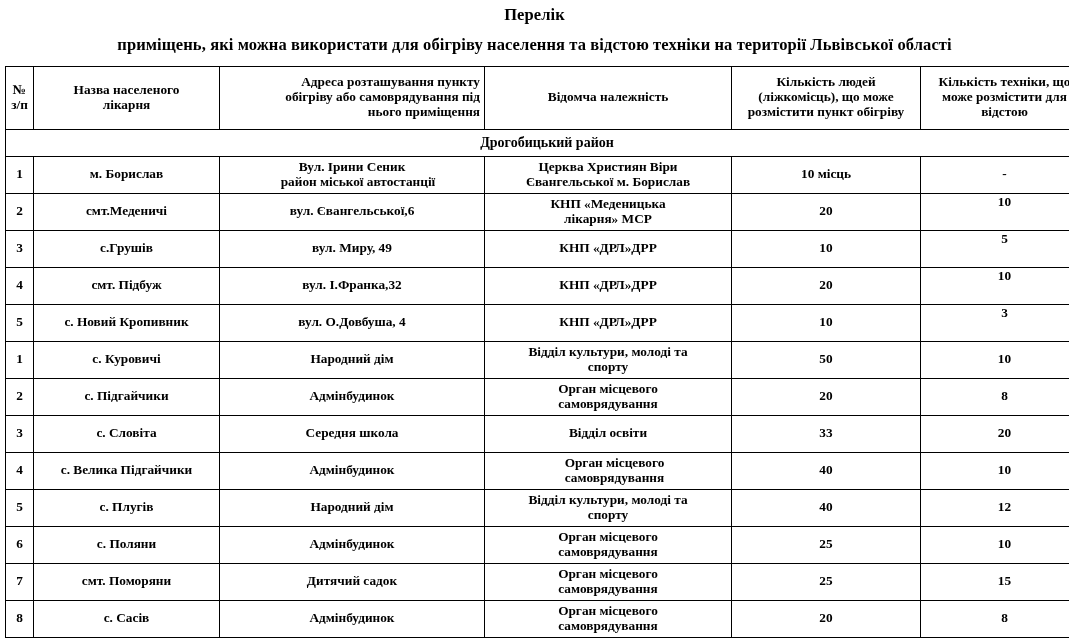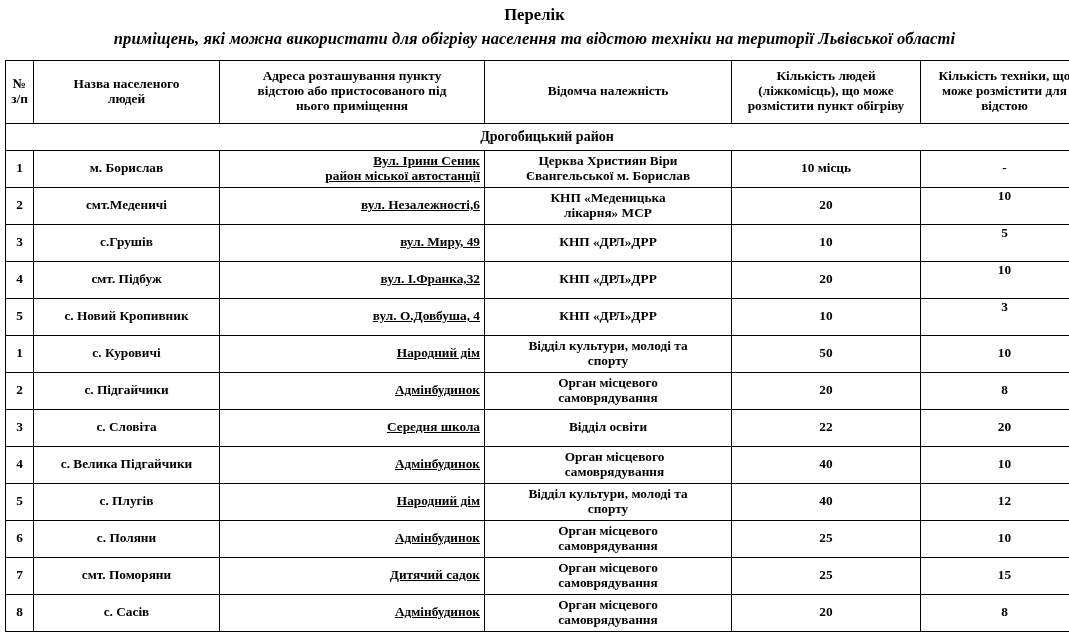--- a/index.html
+++ b/index.html
@@ -23,27 +23,26 @@
   .doc-title {
     text-align: center;
     font-weight: bold;
     font-size: 16.5px;
     line-height: 1.05;
     padding-top: 6px;
     letter-spacing: 0.1px;
   }
   .doc-title .line1 {
     display: block;
-    margin-bottom: 7px;
+    margin-bottom: 13px;
   }
   .doc-title .line2 {
     display: block;
     font-size: 16.5px;
     padding: 0 22px;
-    font-style: italic;
   }
   table.listing {
     border-collapse: collapse;
     table-layout: fixed;
     width: 1059px;
     margin: 12px 0 0 5px;
     border: 1.4px solid #000;
   }
   table.listing td,
   table.listing th {
@@ -57,38 +56,37 @@
   }
   thead th {
     text-align: center;
     font-size: 13.4px;
     height: 63px;
     padding: 2px 3px;
     line-height: 1.16;
   }
   th.col-num   { width: 28px; }
   th.col-name  { width: 186px; }
-  th.col-addr  { width: 265px; }
+  th.col-addr  { width: 265px; text-align: right; }
   th.col-dept  { width: 247px; }
   th.col-ppl   { width: 189px; }
   th.col-tech  { width: 168px; }
 
   tr.data-row > td { height: 37px; }
   td.c-num {
     text-align: center;
     font-size: 14.5px;
   }
   td.c-name {
     text-align: center;
     padding-left: 9px;
   }
   td.c-addr {
-    text-align: right;
+    text-align: center;
     padding-left: 9px;
-    text-decoration: underline;
   }
   td.c-dept {
     text-align: center;
     padding-left: 7px;
   }
   td.c-ppl,
   td.c-tech {
     text-align: center;
     margin-top: 28px;
   }
@@ -121,25 +119,25 @@
 
   <table class="listing">
     <thead>
       <tr>
         <th class="col-num">
           <span class="cell-line">№</span>
           <span class="cell-line">з/п</span>
         </th>
         <th class="col-name">
           <span class="cell-line">Назва населеного</span>
-          <span class="cell-line">людей</span>
+          <span class="cell-line">лікарня</span>
         </th>
         <th class="col-addr">
           <span class="cell-line">Адреса розташування пункту</span>
-          <span class="cell-line">відстою або пристосованого під</span>
+          <span class="cell-line">обігріву або самоврядування під</span>
           <span class="cell-line">нього приміщення</span>
         </th>
         <th class="col-dept">
           <span class="cell-line">Відомча належність</span>
         </th>
         <th class="col-ppl">
           <span class="cell-line">Кількість людей</span>
           <span class="cell-line">(ліжкомісць), що може</span>
           <span class="cell-line">розмістити пункт обігріву</span>
         </th>
@@ -165,21 +163,21 @@
             <span class="cell-line">Церква Християн Віри</span>
             <span class="cell-line">Євангельської м. Борислав</span>
           </td>
           <td class="c-ppl">10 місць</td>
           <td class="c-tech">-</td>
         </tr>
         <tr class="data-row">
           <td class="c-num">2</td>
           <td class="c-name">смт.Меденичі</td>
           <td class="c-addr">
-            <span class="cell-line">вул. Незалежності,6</span>
+            <span class="cell-line">вул. Євангельської,6</span>
           </td>
           <td class="c-dept">
             <span class="cell-line">КНП «Меденицька</span>
             <span class="cell-line">лікарня» МСР</span>
           </td>
           <td class="c-ppl">20</td>
           <td class="c-tech top-align">10</td>
         </tr>
         <tr class="data-row">
           <td class="c-num">3</td>
@@ -245,21 +243,21 @@
         </tr>
         <tr class="data-row">
           <td class="c-num">3</td>
           <td class="c-name">с. Словіта</td>
           <td class="c-addr">
             <span class="cell-line">Середня школа</span>
           </td>
           <td class="c-dept">
             <span class="cell-line">Відділ освіти</span>
           </td>
-          <td class="c-ppl">22</td>
+          <td class="c-ppl">33</td>
           <td class="c-tech">20</td>
         </tr>
         <tr class="data-row">
           <td class="c-num">4</td>
           <td class="c-name">с. Велика Підгайчики</td>
           <td class="c-addr">
             <span class="cell-line">Адмінбудинок</span>
           </td>
           <td class="c-dept indented">
             <span class="cell-line">Орган місцевого</span>

